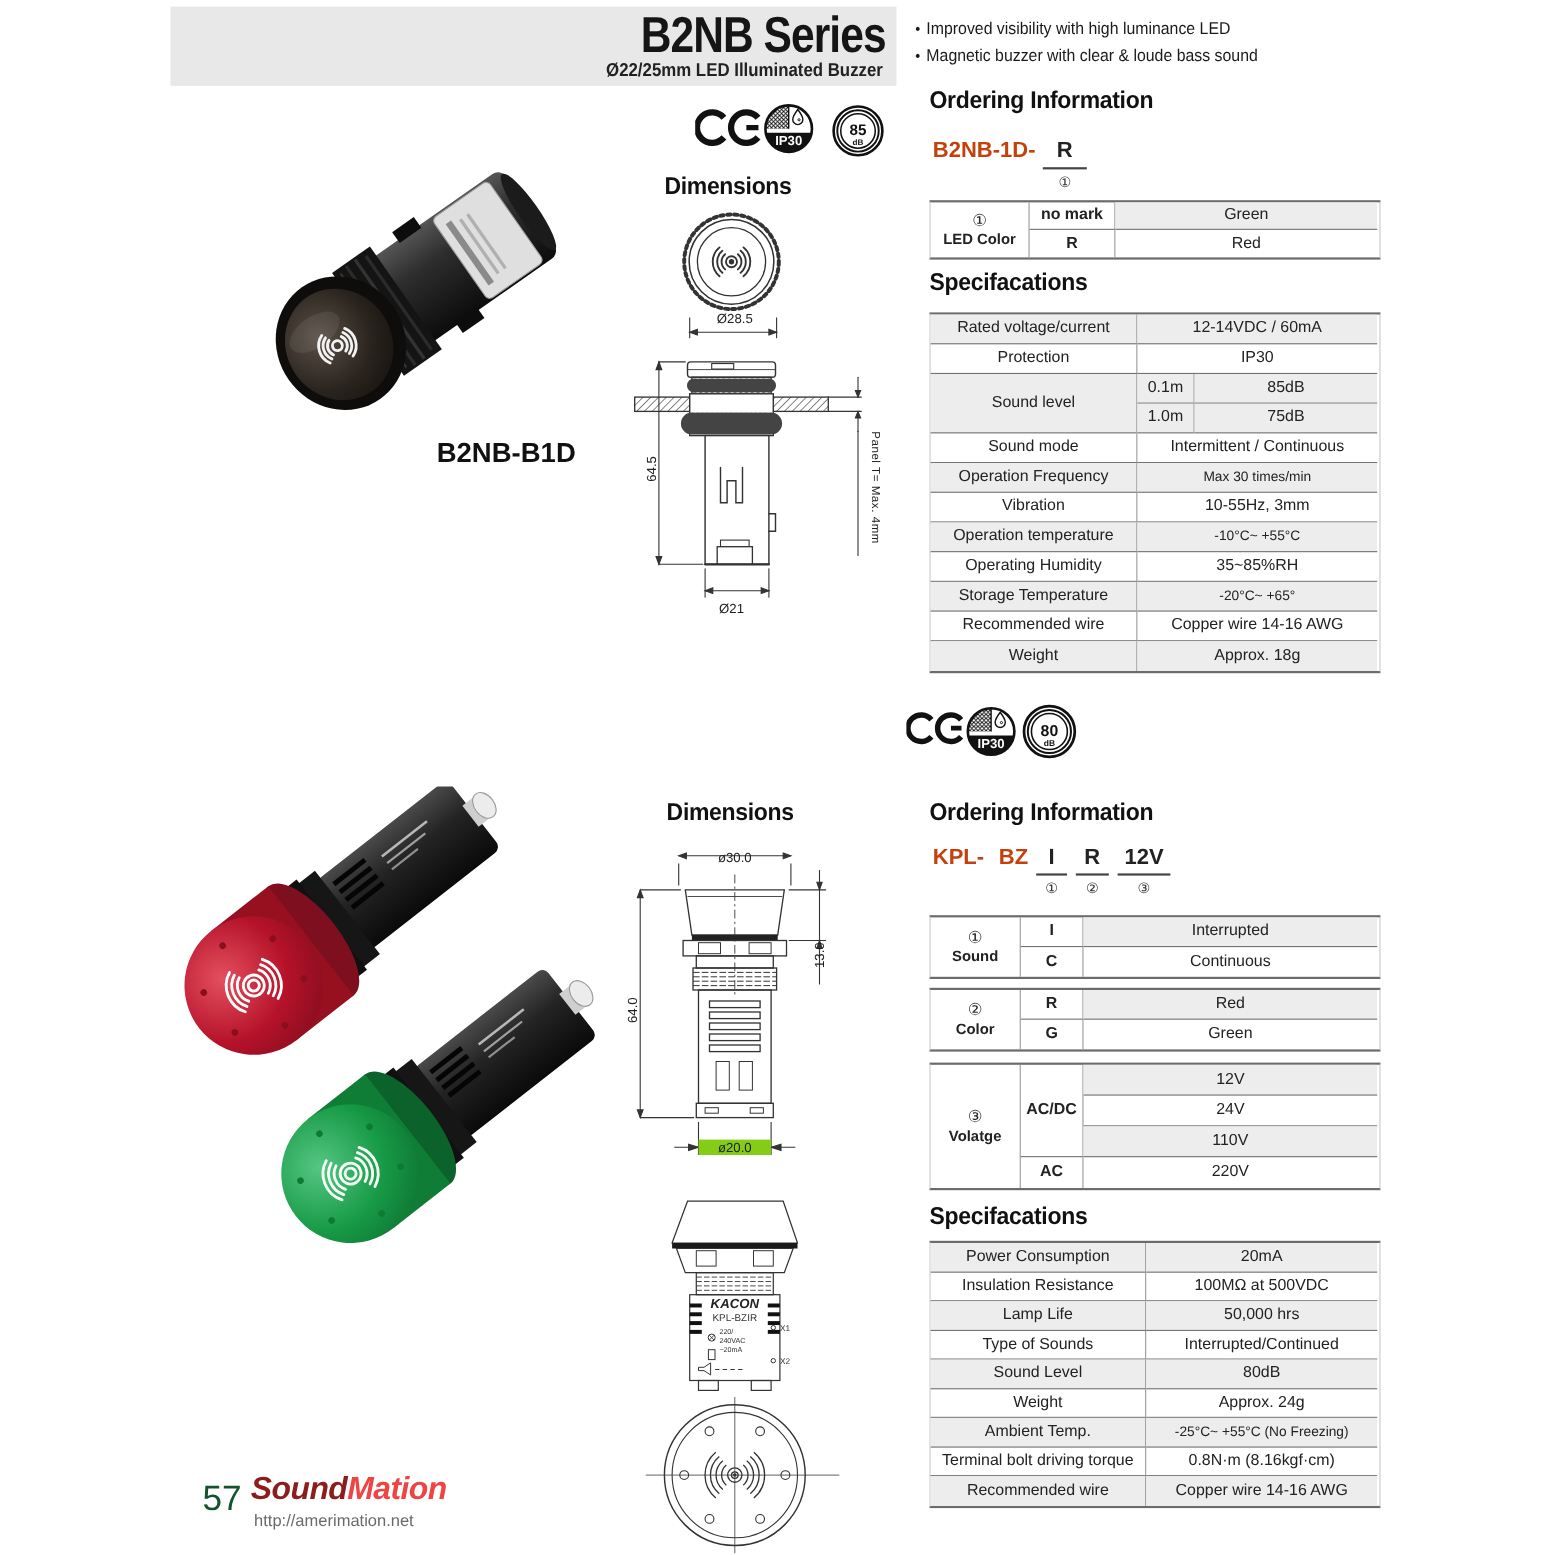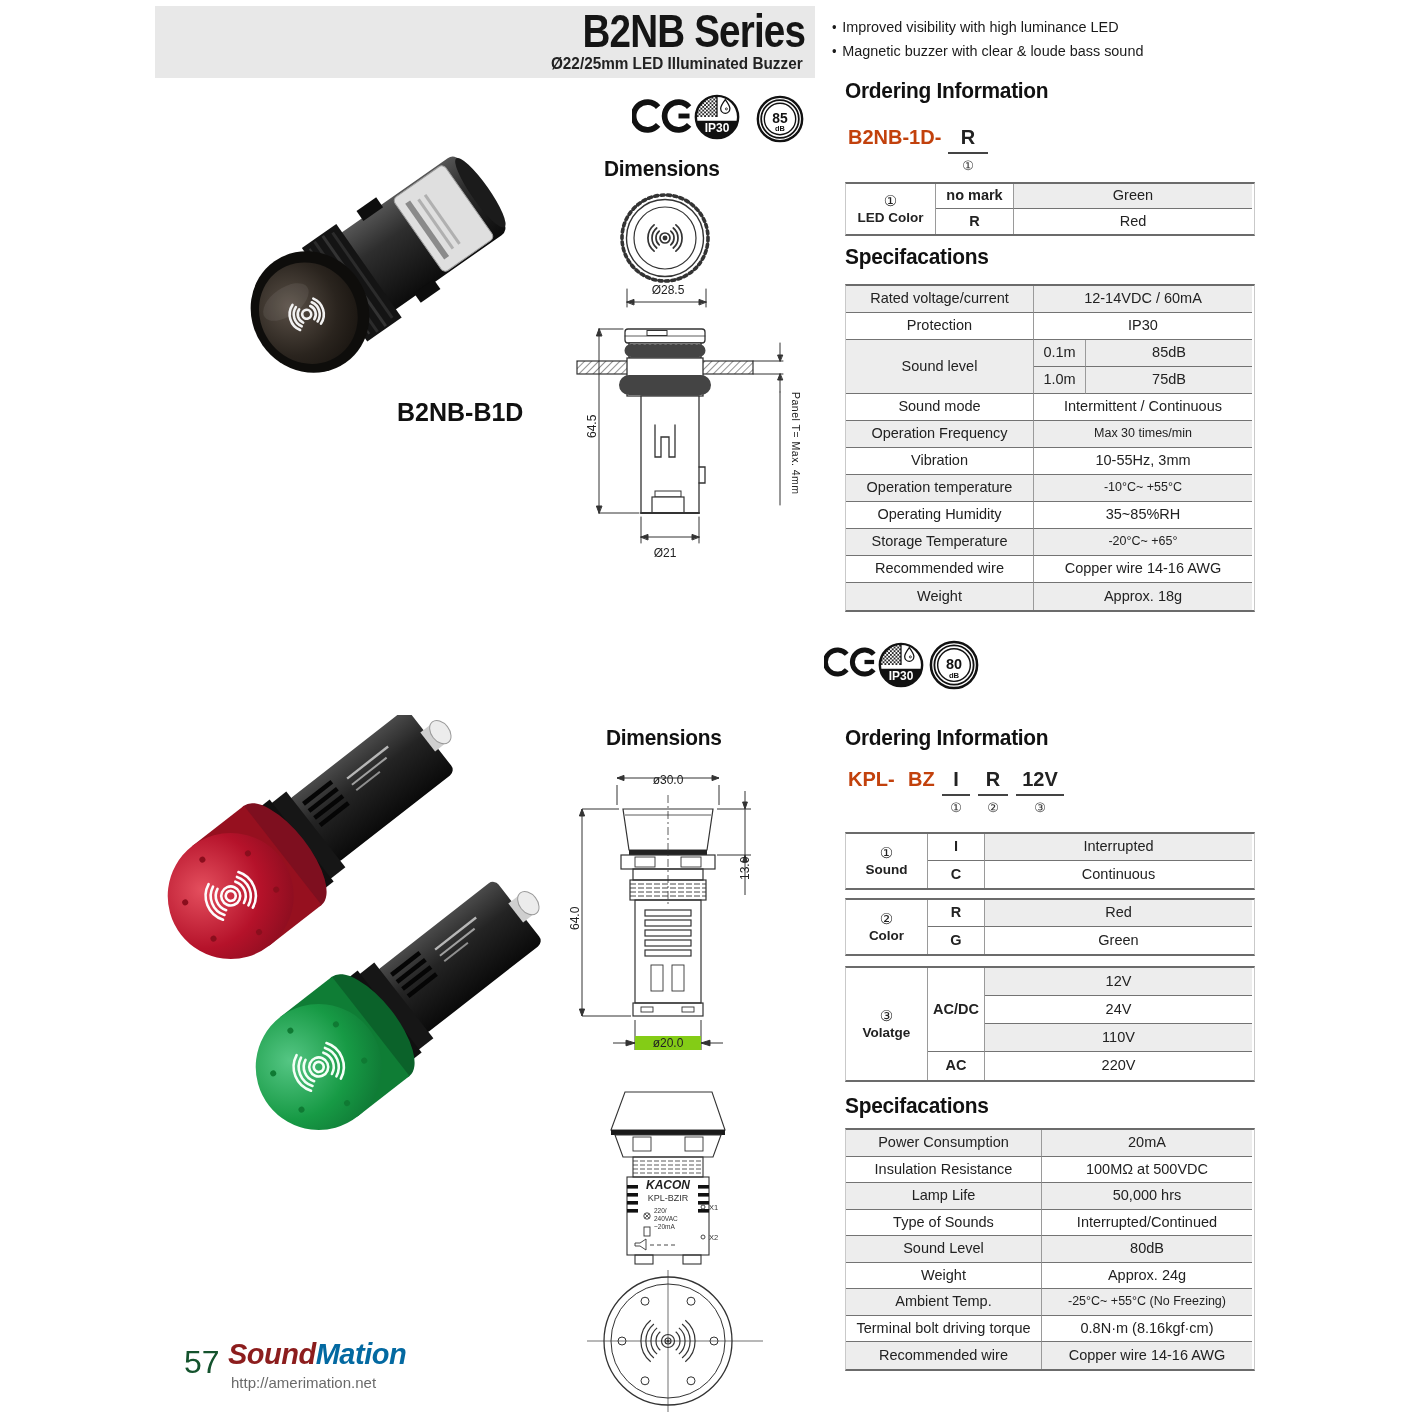--- a/index.html
+++ b/index.html
@@ -35,21 +35,21 @@
   .hdcell .circ{font-size:15px;font-weight:400;margin-bottom:2px;}
   
   .dim{position:absolute;font-size:12px;color:#222;text-align:center;white-space:nowrap;}
   .dimv{position:absolute;font-size:12px;color:#222;white-space:nowrap;transform:rotate(-90deg);transform-origin:left top;}
   .panelnote{position:absolute;font-size:10.5px;color:#222;writing-mode:vertical-rl;letter-spacing:0.5px;}
   .caption{position:absolute;font-size:25px;font-weight:700;color:#111;white-space:nowrap;}
   
   .pageno{position:absolute;font-size:32px;color:#14532d;}
   .brand{position:absolute;font-size:29px;font-weight:800;font-style:italic;letter-spacing:-0.5px;white-space:nowrap;}
   .brand .b1{color:#8c1d1d;}
-  .brand .b2{color:#0369a1;}
+  .brand .b2{color:#ef4444;}
   .url{position:absolute;font-size:15px;color:#6a6a6a;}
   svg{display:block;}
 </style>
 </head>
 <body>
 
 <div id="page">
 
   <div class="banner" style="top:6px;height:72px;">
     <div class="ttl" style="top:-2px;font-size:46px;">B2NB Series</div>

